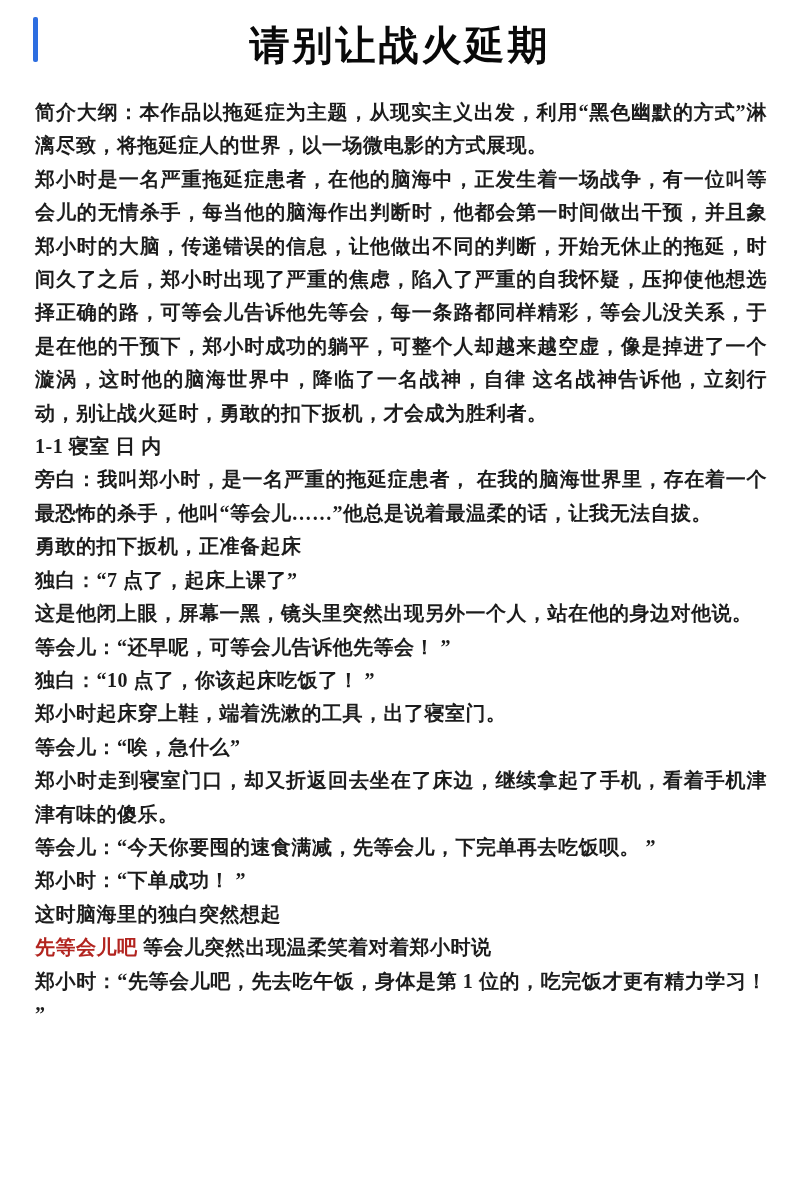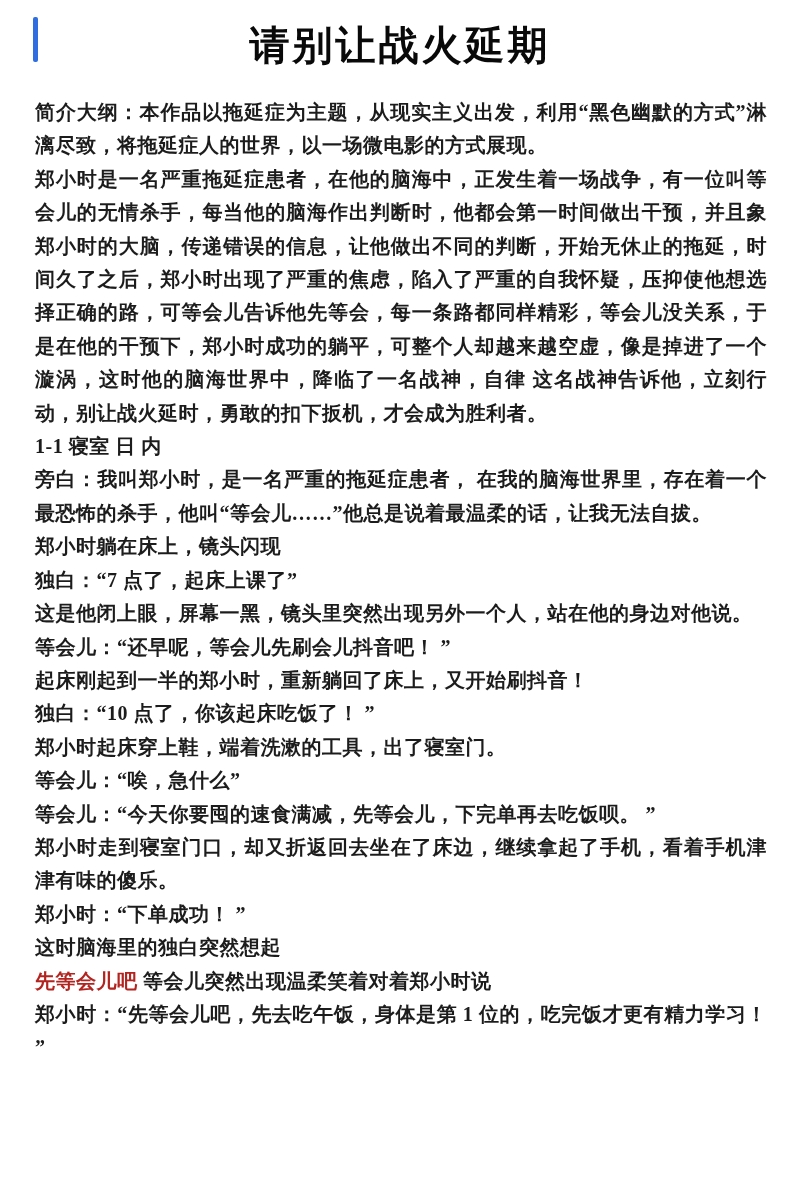--- a/index.html
+++ b/index.html
@@ -47,28 +47,27 @@
 <div class="page">
   <div class="doc-header">
     <div class="accent-bar"></div>
     <h1 class="doc-title">请别让战火延期</h1>
   </div>
   <div class="script-body">
       <p class="line"><span>简介大纲：本作品以拖延症为主题，从现实主义出发，利用“黑色幽默的方式”淋漓尽致，将拖延症人的世界，以一场微电影的方式展现。</span></p>
       <p class="line"><span>郑小时是一名严重拖延症患者，在他的脑海中，正发生着一场战争，有一位叫等会儿的无情杀手，每当他的脑海作出判断时，他都会第一时间做出干预，并且象郑小时的大脑，传递错误的信息，让他做出不同的判断，开始无休止的拖延，时间久了之后，郑小时出现了严重的焦虑，陷入了严重的自我怀疑，压抑使他想选择正确的路，可等会儿告诉他先等会，每一条路都同样精彩，等会儿没关系，于是在他的干预下，郑小时成功的躺平，可整个人却越来越空虚，像是掉进了一个漩涡，这时他的脑海世界中，降临了一名战神，自律 这名战神告诉他，立刻行动，别让战火延时，勇敢的扣下扳机，才会成为胜利者。</span></p>
       <p class="line"><span>1-1 寝室 日 内</span></p>
       <p class="line"><span>旁白：我叫郑小时，是一名严重的拖延症患者， 在我的脑海世界里，存在着一个最恐怖的杀手，他叫“等会儿……”他总是说着最温柔的话，让我无法自拔。</span></p>
-      <p class="line"><span>郑小时躺在床上，镜头闪现</span></p>
+      <p class="line"><span>勇敢的扣下扳机，正准备起床</span></p>
       <p class="line"><span>独白：“7 点了，起床上课了”</span></p>
       <p class="line"><span>这是他闭上眼，屏幕一黑，镜头里突然出现另外一个人，站在他的身边对他说。</span></p>
-      <p class="line"><span>等会儿：“还早呢，等会儿先刷会儿抖音吧！ ”</span></p>
-      <p class="line"><span>起床刚起到一半的郑小时，重新躺回了床上，又开始刷抖音！</span></p>
+      <p class="line"><span>等会儿：“还早呢，可等会儿告诉他先等会！ ”</span></p>
       <p class="line"><span>独白：“10 点了，你该起床吃饭了！ ”</span></p>
       <p class="line"><span>郑小时起床穿上鞋，端着洗漱的工具，出了寝室门。</span></p>
       <p class="line"><span>等会儿：“唉，急什么”</span></p>
+      <p class="line"><span>郑小时走到寝室门口，却又折返回去坐在了床边，继续拿起了手机，看着手机津津有味的傻乐。</span></p>
       <p class="line"><span>等会儿：“今天你要囤的速食满减，先等会儿，下完单再去吃饭呗。 ”</span></p>
-      <p class="line"><span>郑小时走到寝室门口，却又折返回去坐在了床边，继续拿起了手机，看着手机津津有味的傻乐。</span></p>
       <p class="line"><span>郑小时：“下单成功！ ”</span></p>
       <p class="line"><span>这时脑海里的独白突然想起</span></p>
       <p class="line"><span class="red">先等会儿吧</span><span> 等会儿突然出现温柔笑着对着郑小时说</span></p>
       <p class="line"><span>郑小时：“先等会儿吧，先去吃午饭，身体是第 1 位的，吃完饭才更有精力学习！ ”</span></p>
     </div>
 </div>
 
 </body></html>

